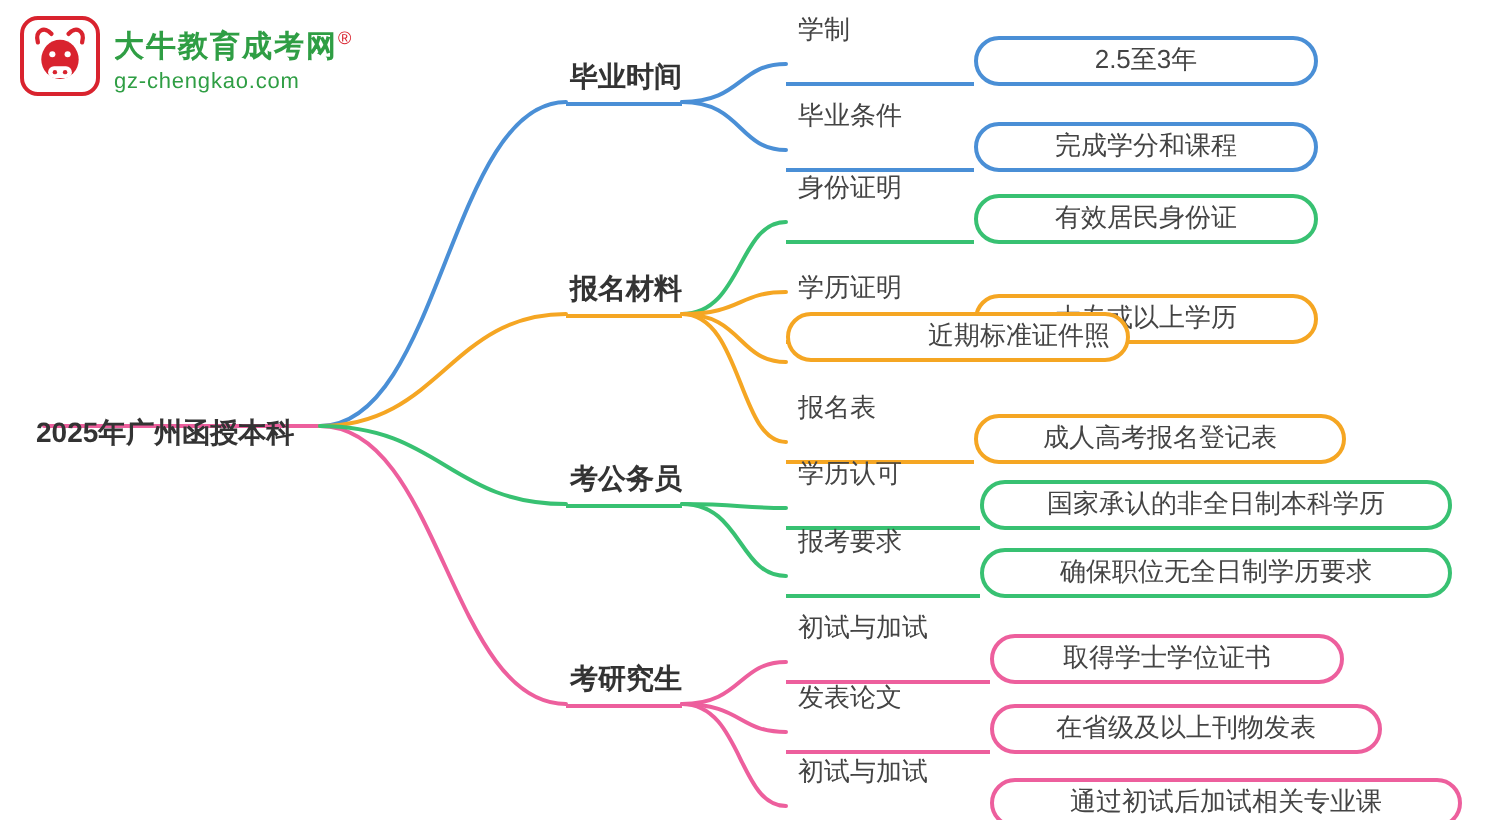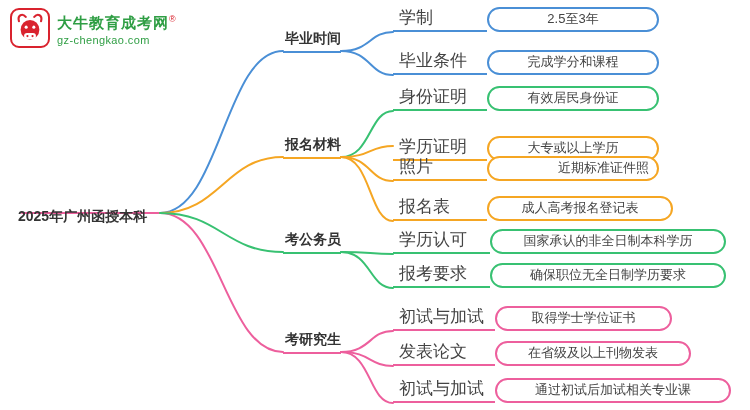--- a/index.html
+++ b/index.html
@@ -31,21 +31,21 @@
   
   .branch { position:absolute; left:283px; width:58px; font-size:14px; font-weight:600; color:#333;
             line-height:17px; padding:0 0 4px 2px; border-bottom:2px solid; }
   .b1 { top:30px;  border-color:#4a8fd6; }
   .b2 { top:136px; border-color:#f5a623; }
   .b3 { top:231px; border-color:#38c172; }
   .b4 { top:331px; border-color:#ed5f9d; }
 
   
   .leaf { position:absolute; left:393px; display:flex; align-items:flex-end; }
-  .leaf-label { font-size:17px; color:#444; line-height:16px; padding:0 0 4px 6px;
+  .leaf-label { font-size:13px; color:#444; line-height:16px; padding:0 0 18px 6px;
                 border-bottom:2px solid var(--c); flex:0 0 auto; }
   .leaf-box { font-size:13px; color:#444; line-height:16px; text-align:center;
               border:2px solid var(--c); border-radius:13px; padding:2px 8px 3px 8px;
               background:#fff; flex:0 0 auto; }
 
   .c-blue   { --c:#4a8fd6; }
   .c-orange { --c:#f5a623; }
   .c-green  { --c:#38c172; }
   .c-pink   { --c:#ed5f9d; }
 </style>
@@ -114,21 +114,20 @@
 
   <div class="leaf c-blue" style="top:50px;">
     <span class="leaf-label" style="width:94px;">毕业条件</span>
     <span class="leaf-box" style="width:172px;">完成学分和课程</span>
   </div>
   <div class="leaf c-orange" style="top:136px;">
     <span class="leaf-label" style="width:94px;">学历证明</span>
     <span class="leaf-box" style="width:172px;">大专或以上学历</span>
   </div>
   <div class="leaf c-orange" style="top:156px;">
-    <span class="leaf-label" style="width:94px;">照片</span>
     <span class="leaf-box" style="width:172px;text-align:right;">近期标准证件照</span>
   </div>
   <div class="leaf c-orange" style="top:196px;">
     <span class="leaf-label" style="width:94px;">报名表</span>
     <span class="leaf-box" style="width:186px;">成人高考报名登记表</span>
   </div>
 
   <div class="leaf c-green" style="top:229px;">
     <span class="leaf-label" style="width:97px;">学历认可</span>
     <span class="leaf-box" style="width:236px;">国家承认的非全日制本科学历</span>

